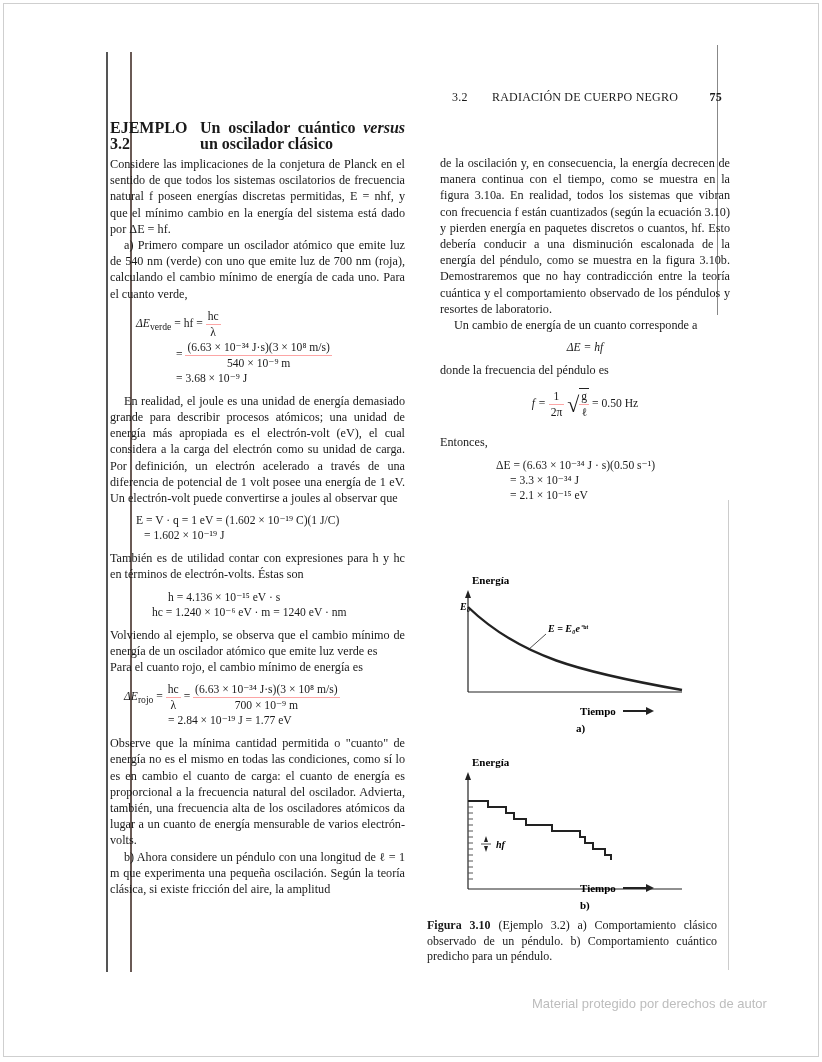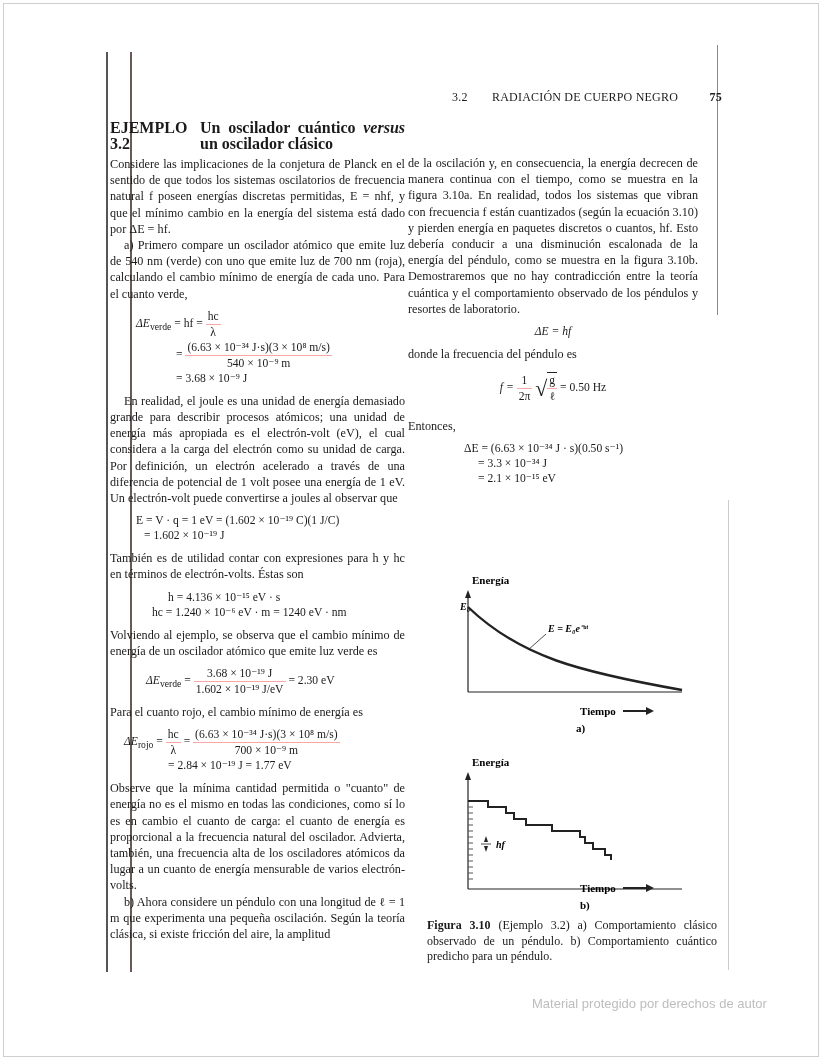--- a/index.html
+++ b/index.html
@@ -7,21 +7,21 @@
          font-family:"Liberation Serif","DejaVu Serif",serif; color:#1a1a1a; }
   .frame { position:absolute; left:3px; top:3px; width:814px; height:1052px; border:1px solid #cfcfcf; }
   .vline { position:absolute; width:2px; background:#555; }
   .vthin { position:absolute; width:1px; background:#888; }
   .running { position:absolute; top:90px; left:452px; width:270px; font-size:12px; letter-spacing:0.2px; }
   .running .sec { position:absolute; left:0; }
   .running .title { position:absolute; left:40px; }
   .running .pg { position:absolute; right:0; font-weight:bold; }
   .col { position:absolute; font-size:12.2px; line-height:16.2px; text-align:justify; }
   .left { left:110px; top:120px; width:295px; }
-  .right { left:408px; top:155px; width:290px; }
+  .right { left:440px; top:155px; width:290px; }
   .ex-title { font-weight:bold; font-size:16px; line-height:16px; margin-bottom:4px; display:flex; }
   .ex-title .lbl { width:90px; flex:none; }
   .ex-title .txt { flex:1; }
   p { margin:0; }
   .ind { text-indent:14px; }
   .eq { font-size:11.6px; line-height:15px; margin:7px 0 7px 0; }
   .eq .row { white-space:nowrap; }
   .frac { display:inline-block; vertical-align:middle; text-align:center; }
   .frac .num { display:block; border-bottom:1px solid #fca5a5; padding:0 2px; }
   .frac .den { display:block; padding:0 2px; }
@@ -67,34 +67,32 @@
   <div class="eq" style="margin-left:26px;">
     <div class="row">E = V · q = 1 eV = (1.602 × 10⁻¹⁹ C)(1 J/C)</div>
     <div class="row" style="margin-left:8px;">= 1.602 × 10⁻¹⁹ J</div>
   </div>
   <p>También es de utilidad contar con expresiones para h y hc en términos de electrón-volts. Éstas son</p>
   <div class="eq" style="margin-left:42px;">
     <div class="row" style="margin-left:16px;">h = 4.136 × 10⁻¹⁵ eV · s</div>
     <div class="row">hc = 1.240 × 10⁻⁶ eV · m = 1240 eV · nm</div>
   </div>
   <p>Volviendo al ejemplo, se observa que el cambio mínimo de energía de un oscilador atómico que emite luz verde es</p>
-  <div class="eq" style="margin-left:36px;">
-    <div class="row"><i>ΔE</i><sub>verde</sub> = <span class="frac"><span class="num">3.68 × 10⁻¹⁹ J</span><span class="den">1.602 × 10⁻¹⁹ J/eV</span></span><span> = 2.30 eV</span></div>
-  </div>
   <p>Para el cuanto rojo, el cambio mínimo de energía es</p>
   <div class="eq" style="margin-left:14px;">
     <div class="row"><i>ΔE</i><sub>rojo</sub> = <span class="frac"><span class="num">hc</span><span class="den">λ</span></span> = <span class="frac"><span class="num">(6.63 × 10⁻³⁴ J·s)(3 × 10⁸ m/s)</span><span class="den">700 × 10⁻⁹ m</span></span></div>
     <div class="row" style="margin-left:44px;">= 2.84 × 10⁻¹⁹ J = 1.77 eV</div>
   </div>
   <p>Observe que la mínima cantidad permitida o "cuanto" de energía no es el mismo en todas las condiciones, como sí lo es en cambio el cuanto de carga: el cuanto de energía es proporcional a la frecuencia natural del oscilador. Advierta, también, una frecuencia alta de los osciladores atómicos da lugar a un cuanto de energía mensurable de varios electrón-volts.</p>
   <p class="ind">b) Ahora considere un péndulo con una longitud de ℓ = 1 m que experimenta una pequeña oscilación. Según la teoría clásica, si existe fricción del aire, la amplitud</p>
 </div>
 
 <div class="col right">
   <p>de la oscilación y, en consecuencia, la energía decrecen de manera continua con el tiempo, como se muestra en la figura 3.10a. En realidad, todos los sistemas que vibran con frecuencia f están cuantizados (según la ecuación 3.10) y pierden energía en paquetes discretos o cuantos, hf. Esto debería conducir a una disminución escalonada de la energía del péndulo, como se muestra en la figura 3.10b. Demostraremos que no hay contradicción entre la teoría cuántica y el comportamiento observado de los péndulos y resortes de laboratorio.</p>
+  <p class="ind">Un cambio de energía de un cuanto corresponde a</p>
   <div class="eq center"><i>ΔE = hf</i></div>
   <p>donde la frecuencia del péndulo es</p>
   <div class="eq center" style="margin:10px 0;">
     <i>f = </i><span class="frac"><span class="num">1</span><span class="den">2π</span></span>
     <span style="font-size:22px;vertical-align:middle;">√</span><span class="frac" style="border-top:1px solid #222;"><span class="num">g</span><span class="den">ℓ</span></span><span> = 0.50 Hz</span>
   </div>
   <p style="margin-top:14px;">Entonces,</p>
   <div class="eq" style="margin-left:56px;">
     <div class="row">ΔE = (6.63 × 10⁻³⁴ J · s)(0.50 s⁻¹)</div>
     <div class="row" style="margin-left:14px;">= 3.3 × 10⁻³⁴ J</div>

